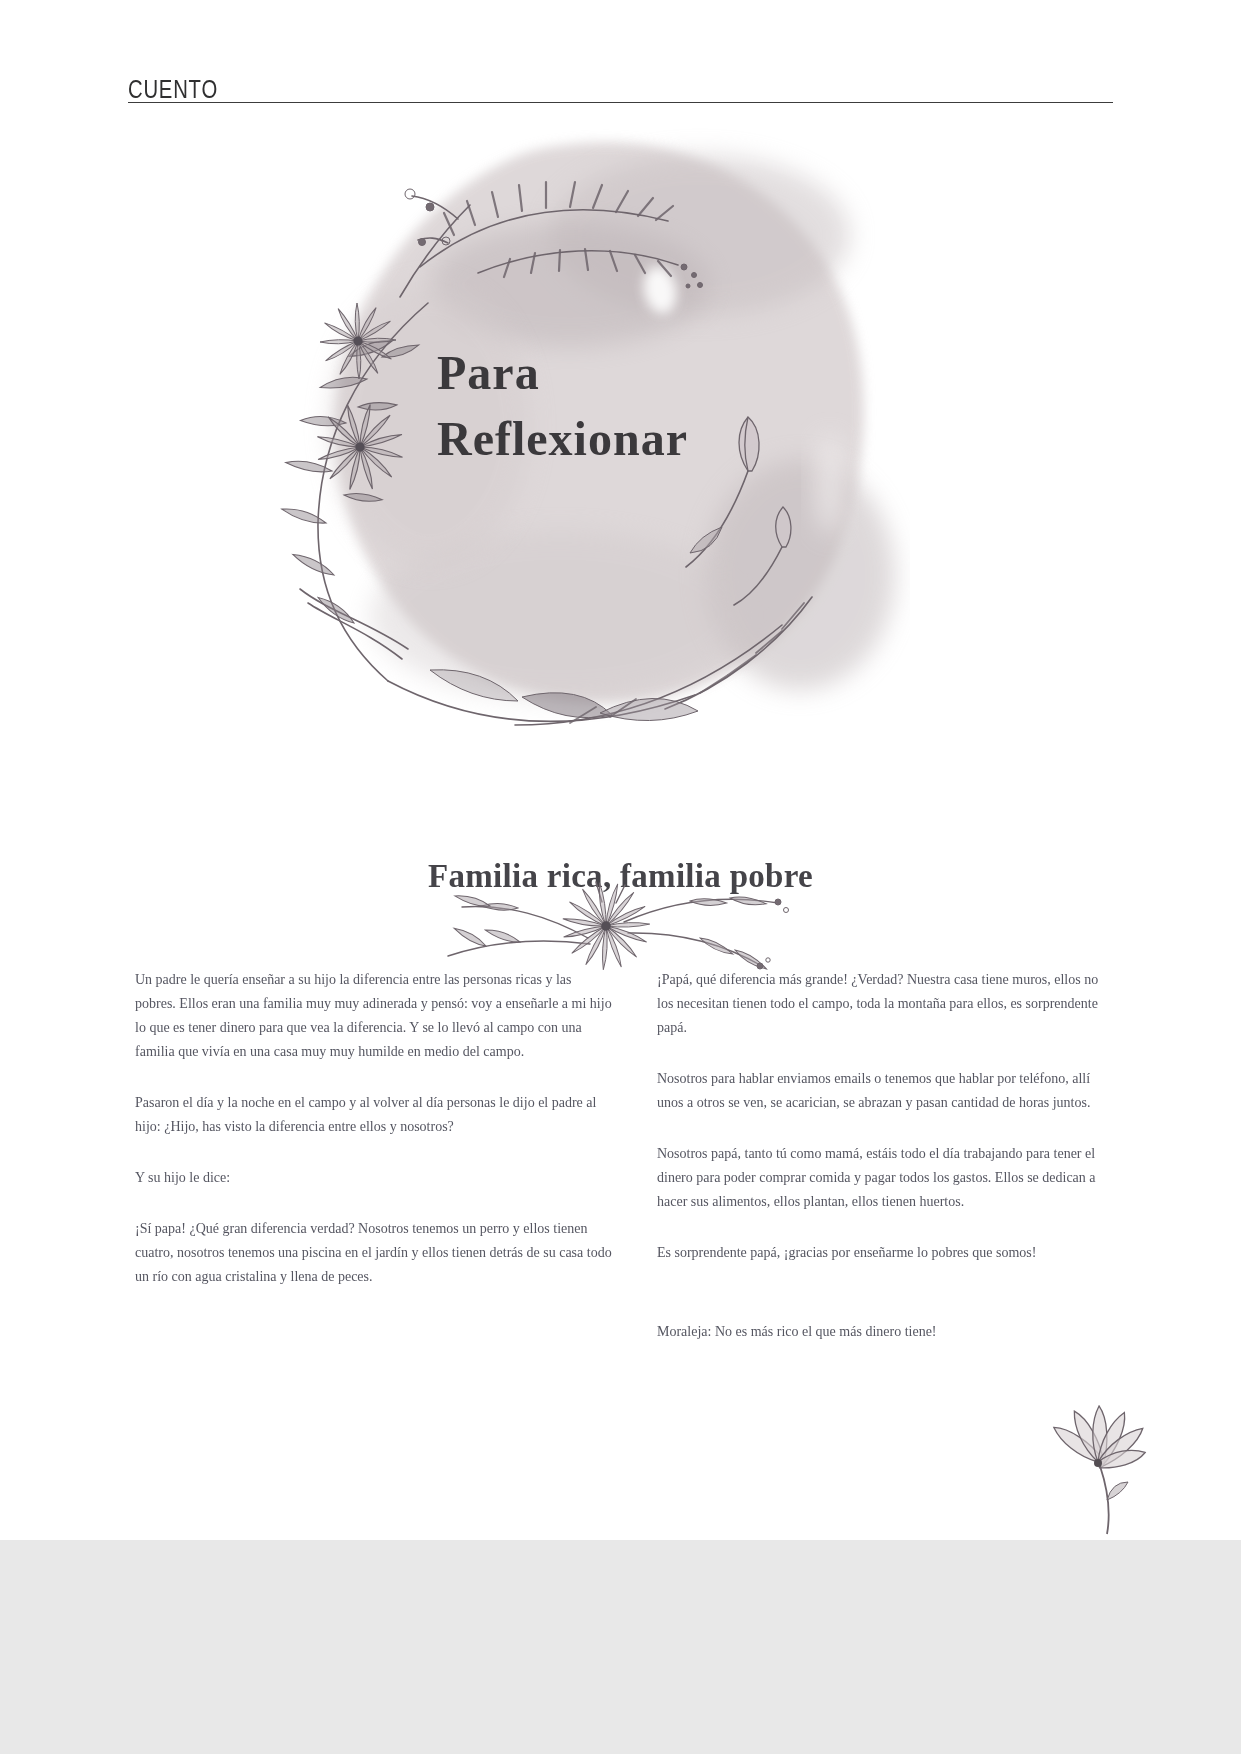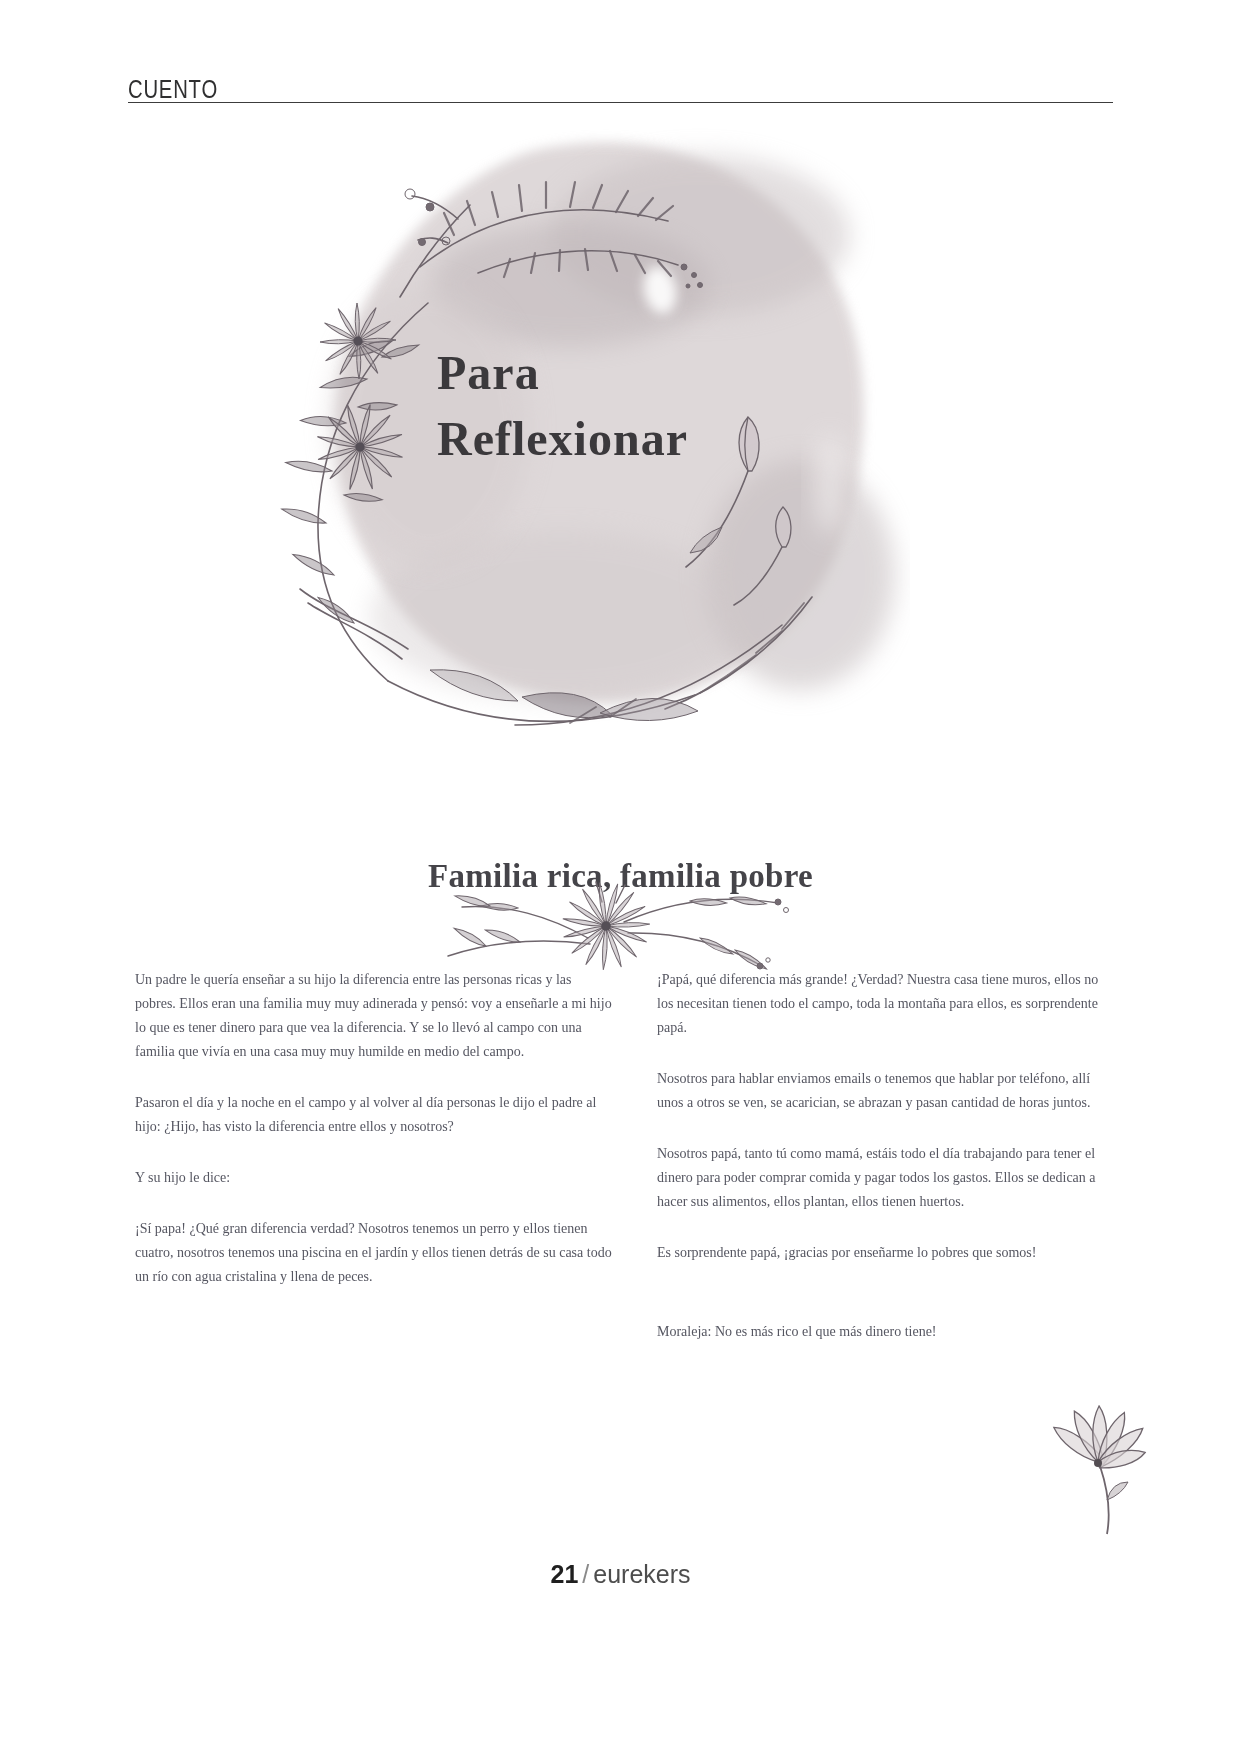--- a/index.html
+++ b/index.html
@@ -1,17 +1,17 @@
 <!DOCTYPE html>
 <html><head>
 <meta charset="utf-8">
 <style>
   html,body { margin:0; padding:0; background:#e8e8e8; }
   .page {
-    position:relative; width:1241px; height:1754px; margin:0 auto;
+    position:relative; width:1241px; height:1540px; margin:0 auto;
     background:#ffffff; overflow:hidden;
     font-family:"Liberation Serif", serif;
   }
   
   .kicker { position:absolute; left:128px; top:76px; width:985px; }
   .kicker-label {
     display:inline-block; transform:scaleX(.78); transform-origin:left bottom;
     font-family:"Liberation Sans", sans-serif; font-size:26px; font-weight:400;
     letter-spacing:1px; color:#2f2f30; line-height:26px;
   }

